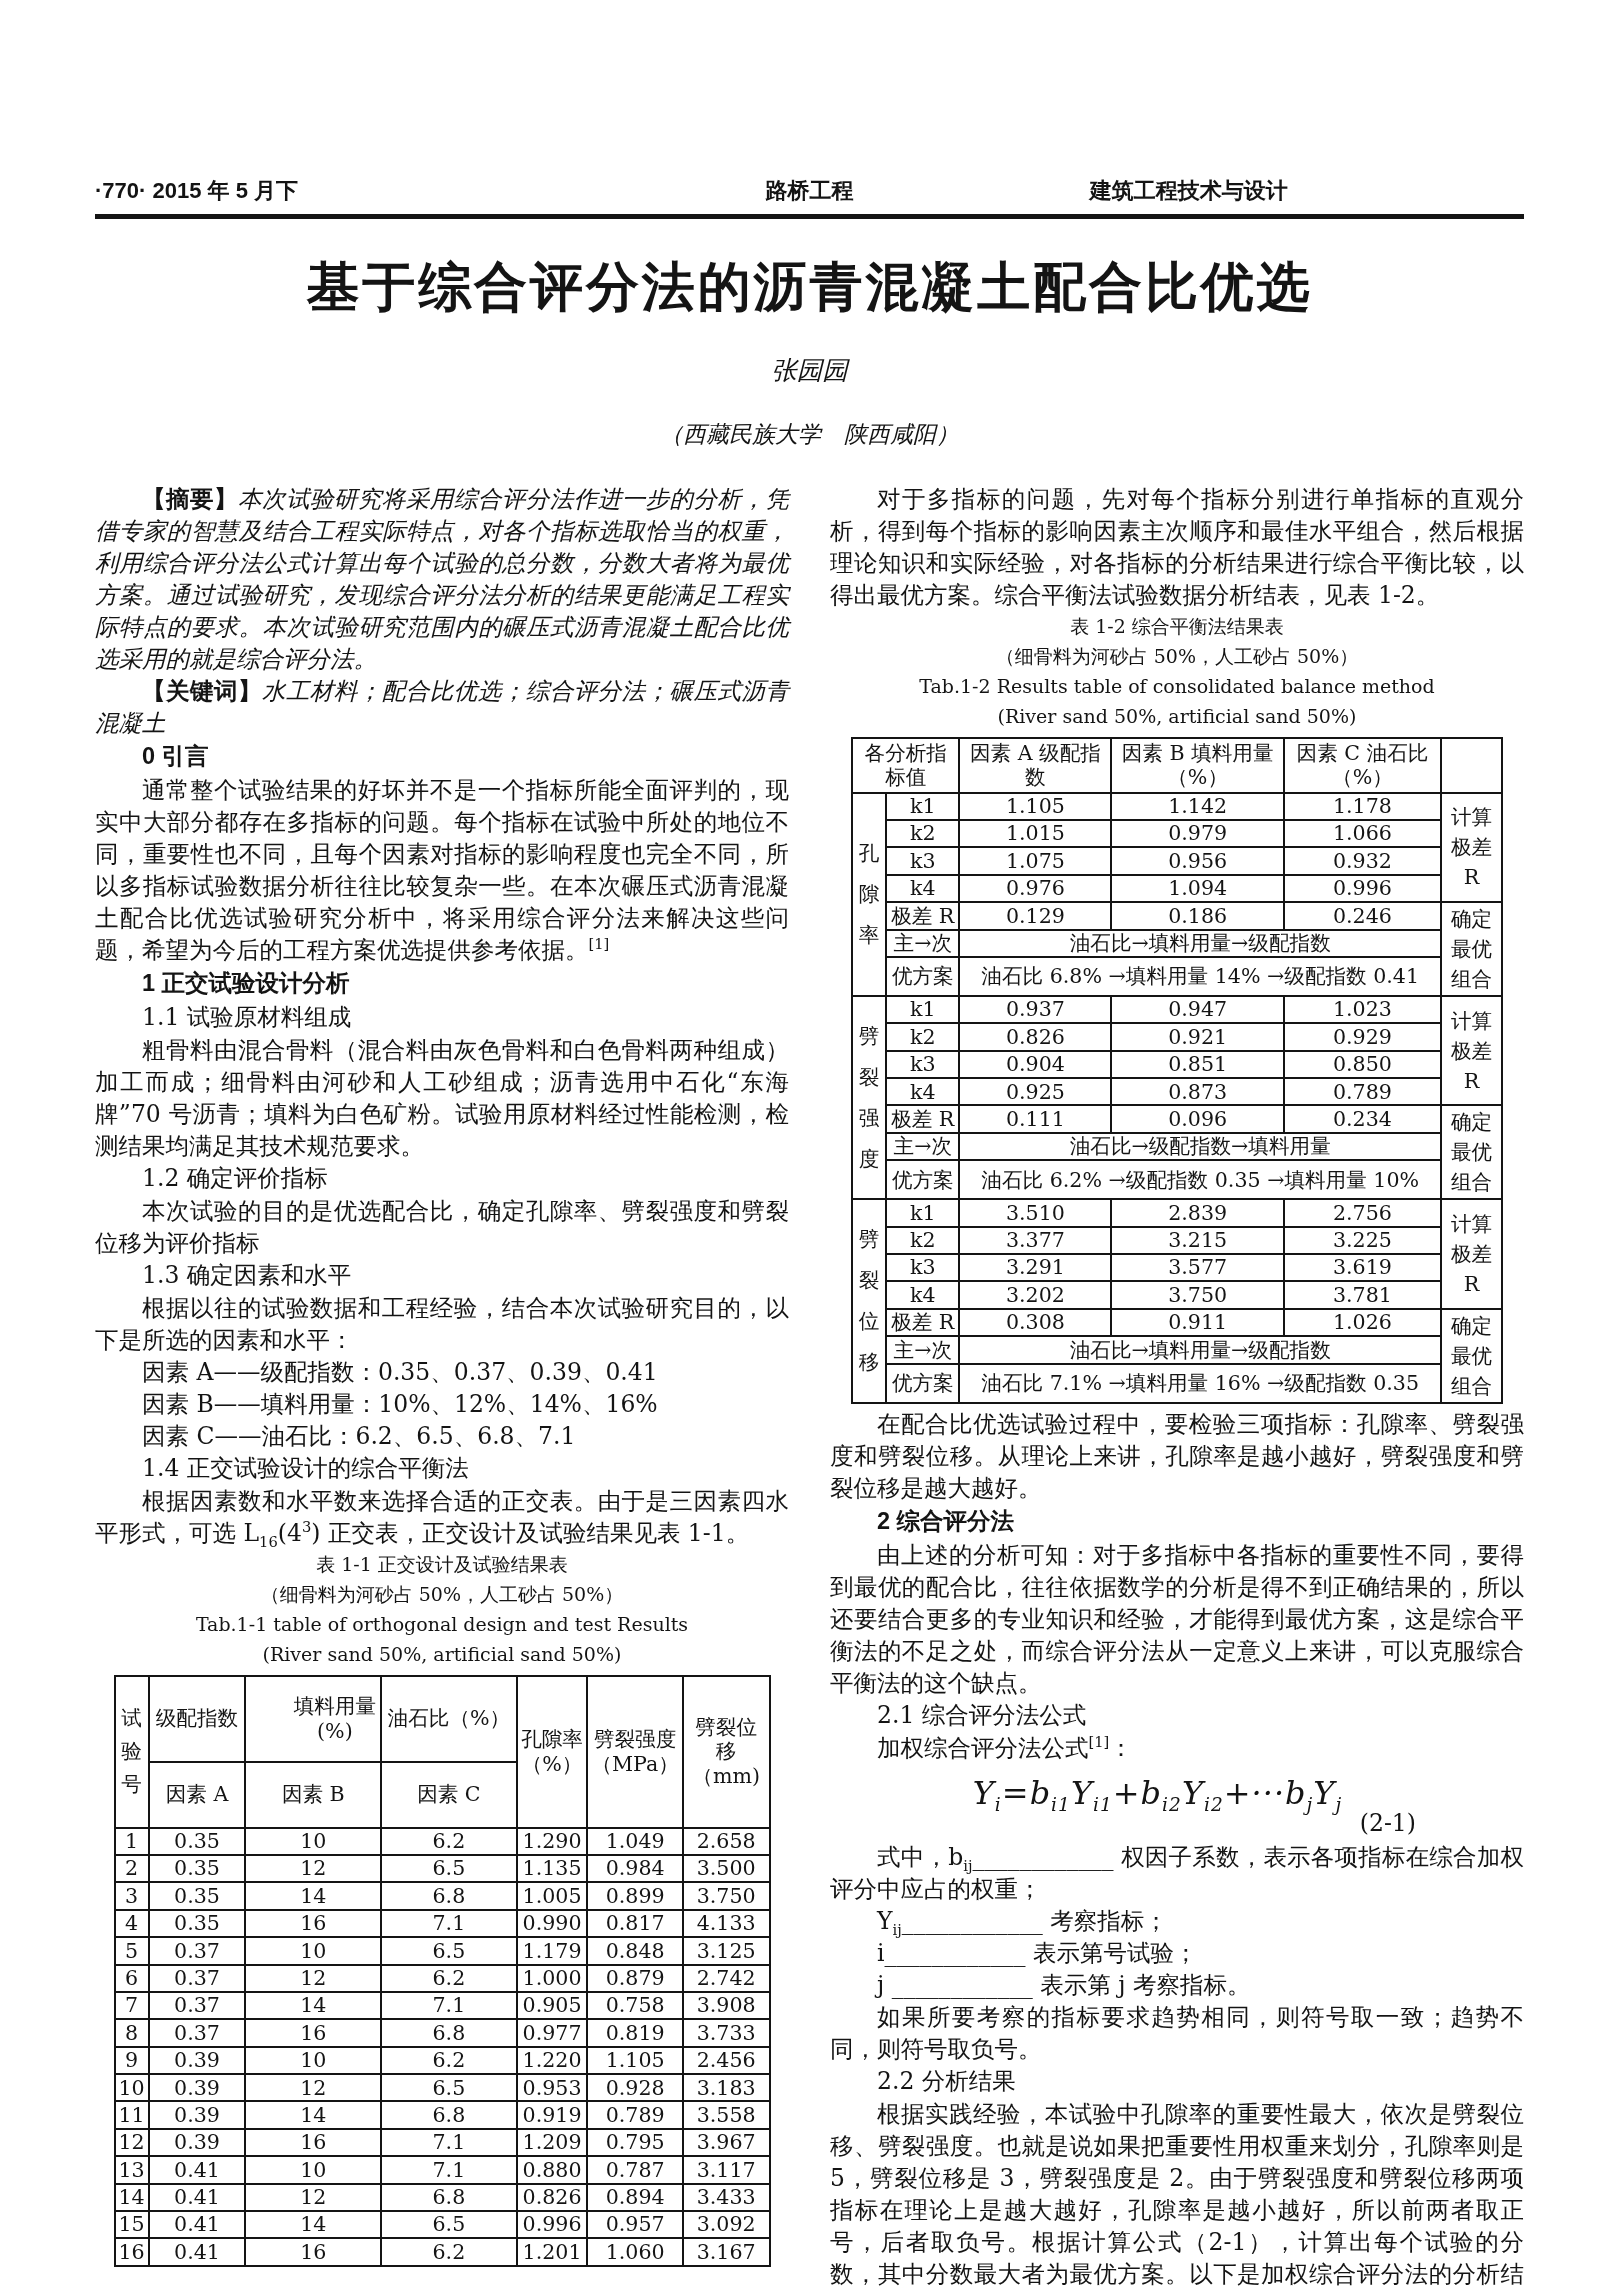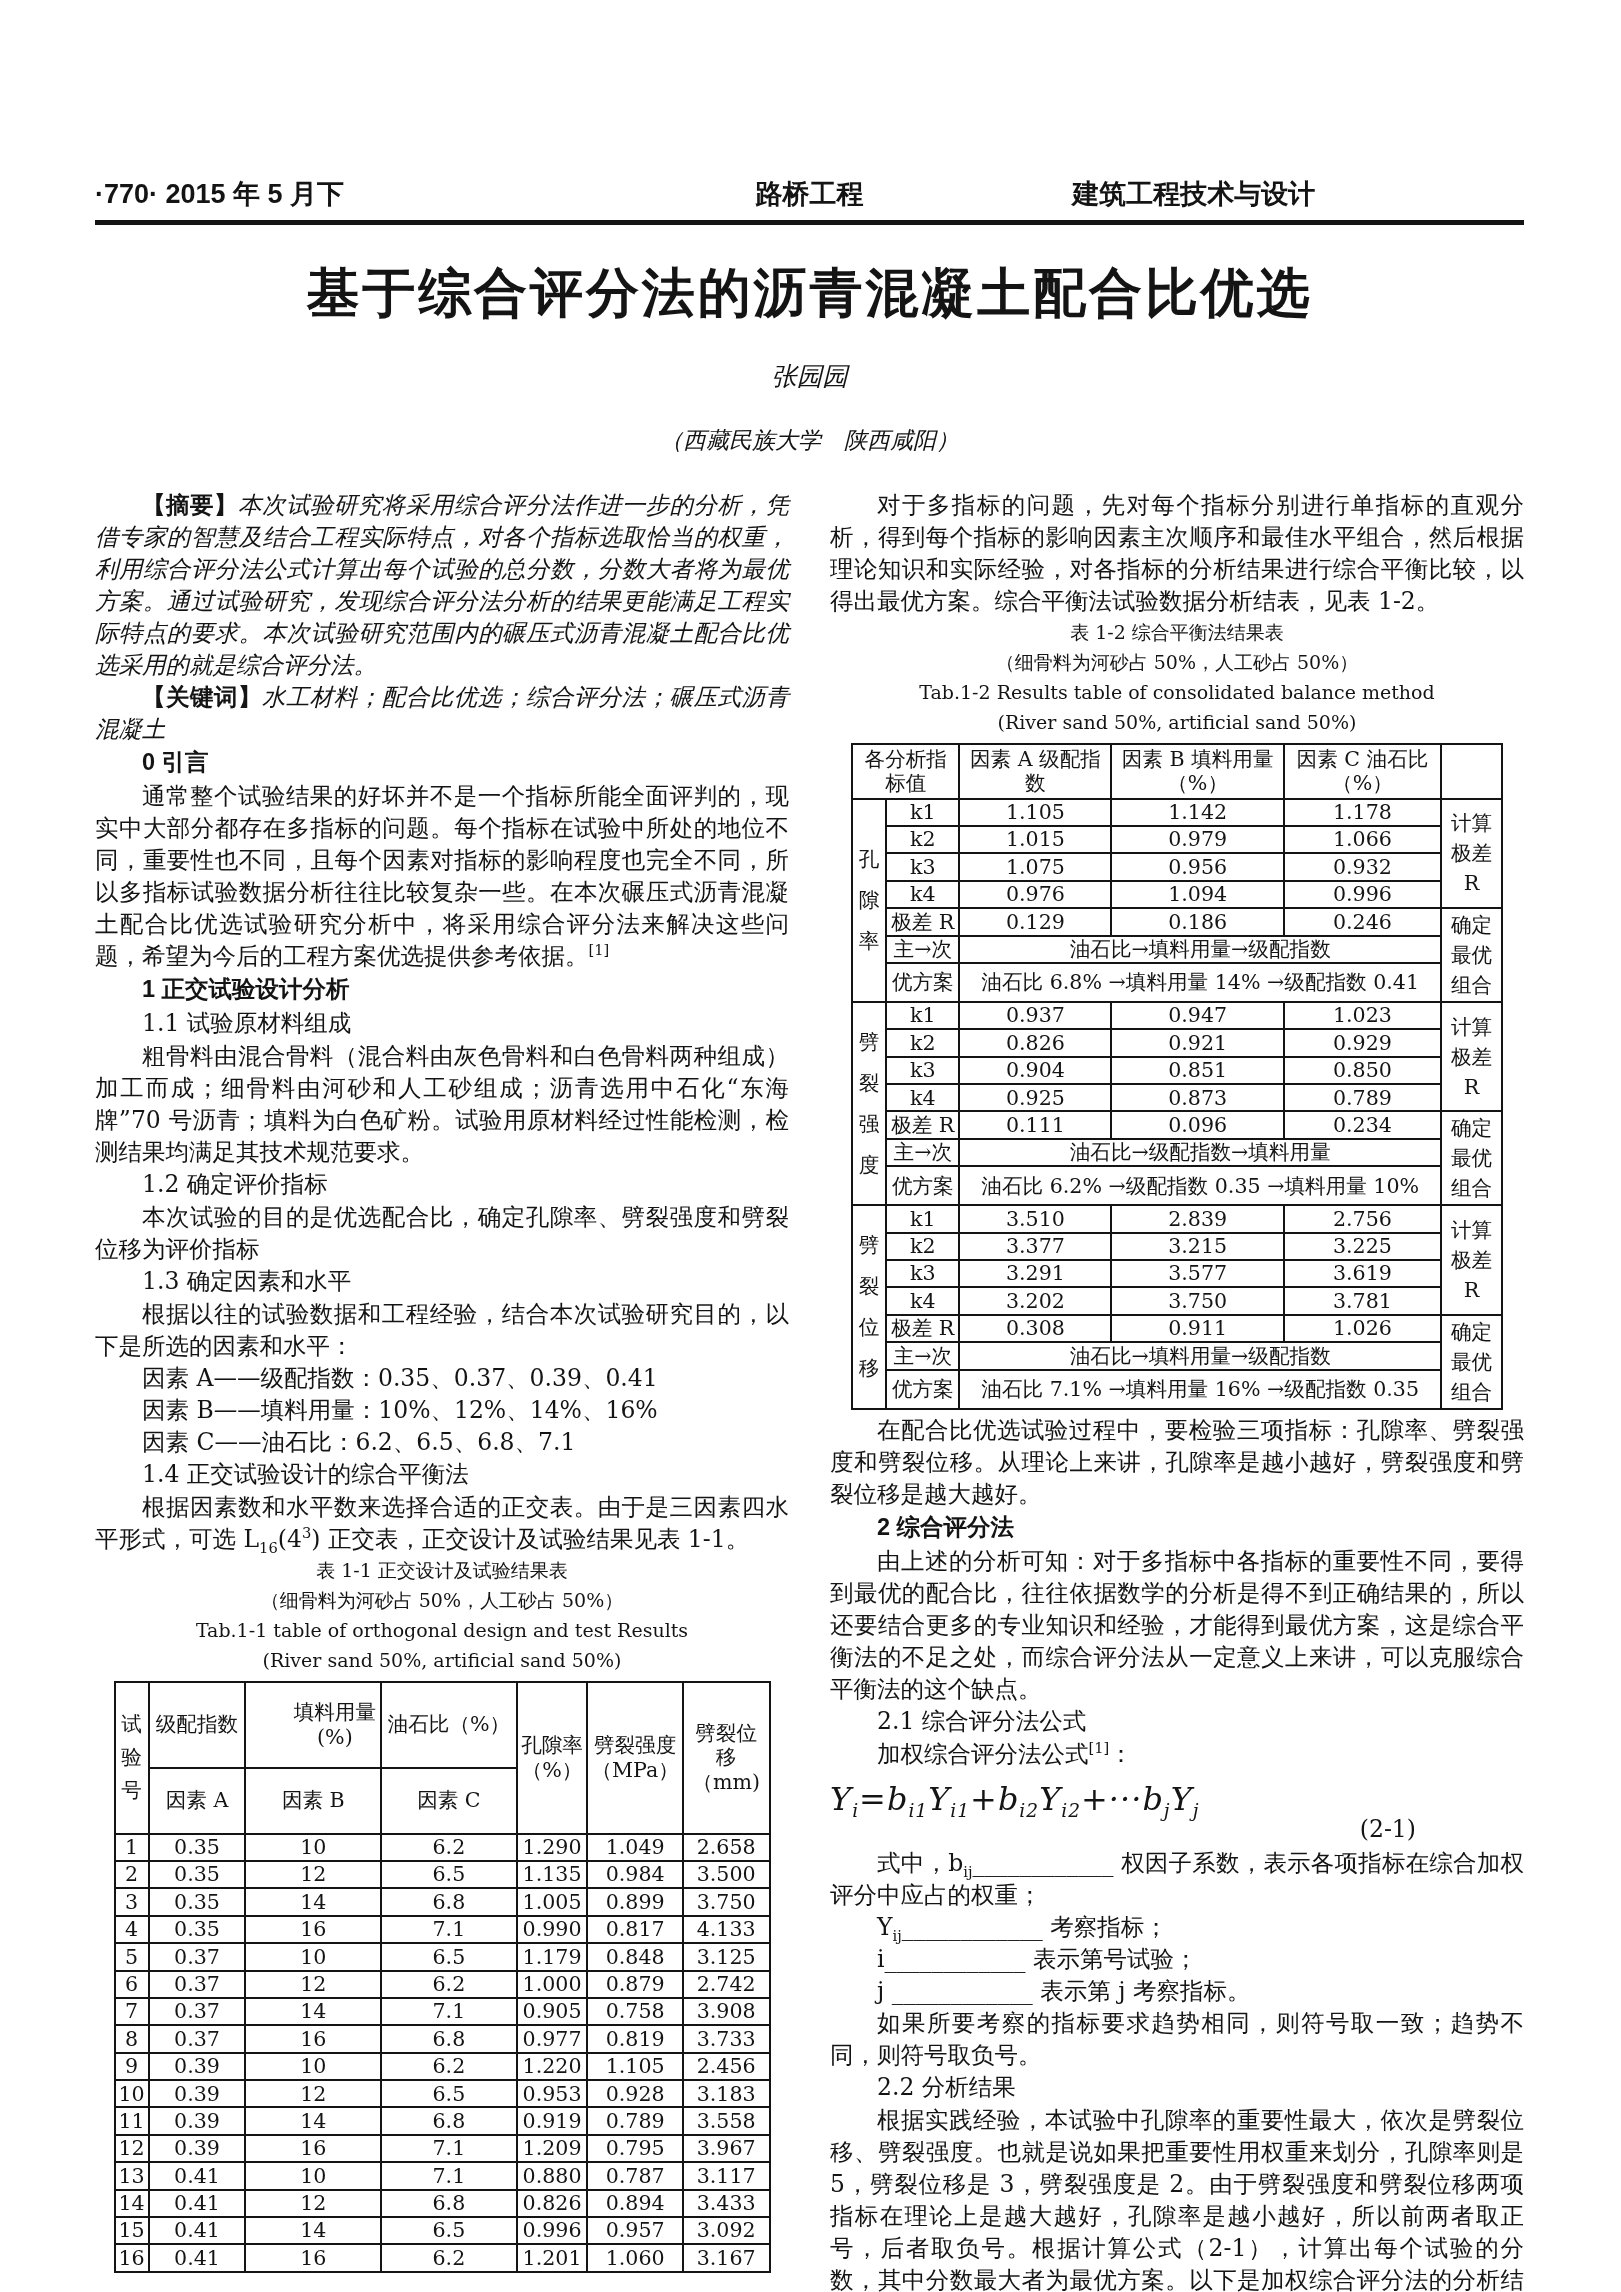--- a/index.html
+++ b/index.html
@@ -5,21 +5,21 @@
   * { margin:0; padding:0; box-sizing:border-box; }
   html,body { background:#e8e8e8; }
   .page {
     width:1621px; height:2293px; background:#ffffff; color:#141414;
     margin:0 auto; position:relative; overflow:hidden;
     font-family:"DejaVu Serif","Liberation Serif",serif;
     padding:176px 97px 0 95px;
   }
   
   .pagehead { display:grid; grid-template-columns:1fr auto 1fr; align-items:baseline;
-    font-family:"Liberation Sans","DejaVu Sans",sans-serif; font-weight:bold; font-size:27px; }
+    font-family:"Liberation Sans","DejaVu Sans",sans-serif; font-weight:bold; font-size:22px; }
   .pagehead .ph-right { text-align:center; }
   .rule { height:4.9px; background:#141414; margin-top:7.8px; }
   
   .title { text-align:center; font-size:53px; font-weight:bold; letter-spacing:2.9px; margin-top:33px; }
   .author { text-align:center; font-size:25.5px; margin-top:29px; font-style:italic; }
   .affil  { text-align:center; font-size:23px; margin-top:31px; font-style:italic; }
   
   .columns { display:flex; gap:41px; margin-top:33px; }
   .col { flex:0 0 694px; width:694px; font-size:23.5px; line-height:32px; text-align:justify; }
   p.body { text-indent:2em; }
@@ -49,21 +49,21 @@
   
   .t2 { width:652px; }
   .t2 .vlabel { width:33px; word-break:break-all; line-height:41px; padding:0 4.9px; }
   .t2 .rlabel { width:71px; }
   .t2 .c2a { width:147px; } .t2 .c2b { width:167px; } .t2 .c2c { width:152px; }
   .t2 .side { width:59px; word-break:break-all; line-height:30px; padding:0 5.9px; }
   .t2 .hd th { height:55px; }
   .t2 td { height:27.4px; }
   .t2 .bestrow td { height:39px; }
   
-  .formula-row { position:relative; padding:13.7px 39px 29px 0; }
+  .formula-row { position:relative; text-align:center; padding:13.7px 39px 29px 0; }
   .formula { font-style:italic; font-size:32px; letter-spacing:1px; }
   .formula sub { font-size:18.6px; font-style:italic; }
   .eqnum { position:absolute; right:108px; bottom:2px; font-size:23.5px; font-style:normal; }
   p.def { text-indent:2em; }
 </style>
 </head>
 <body>
 
 <div class="page">
 

